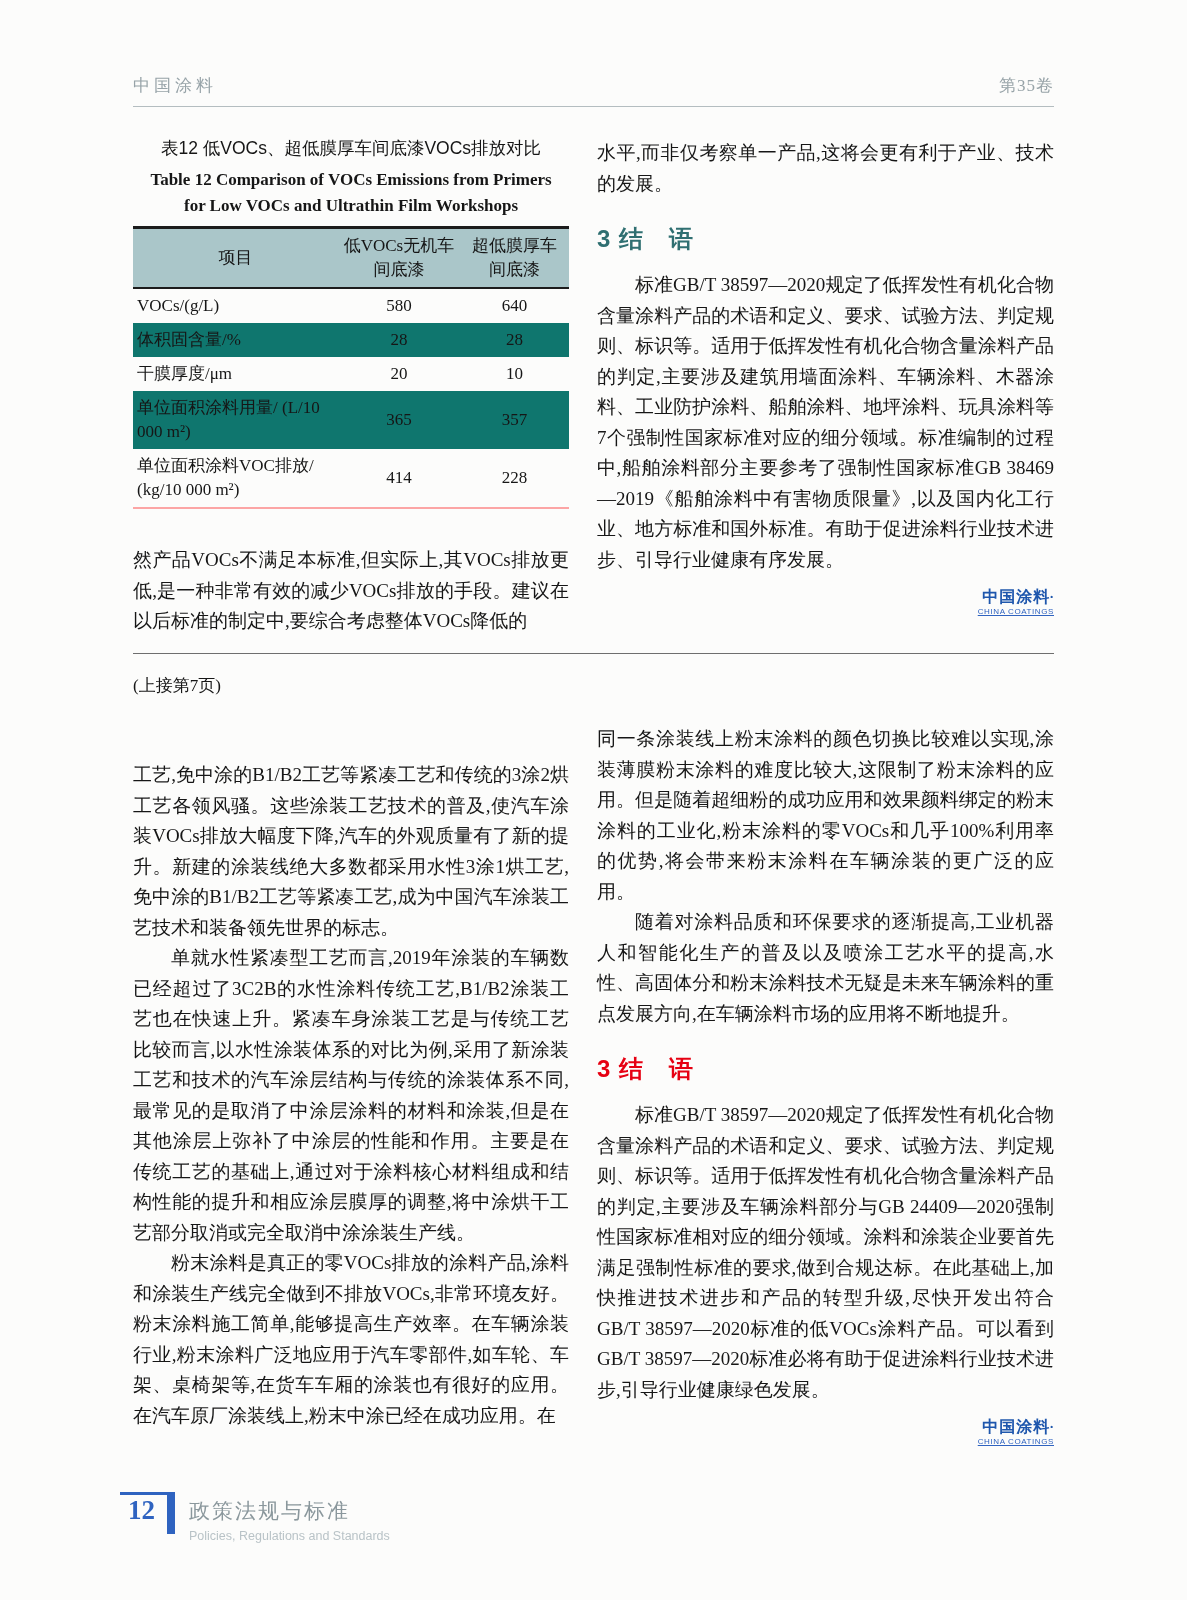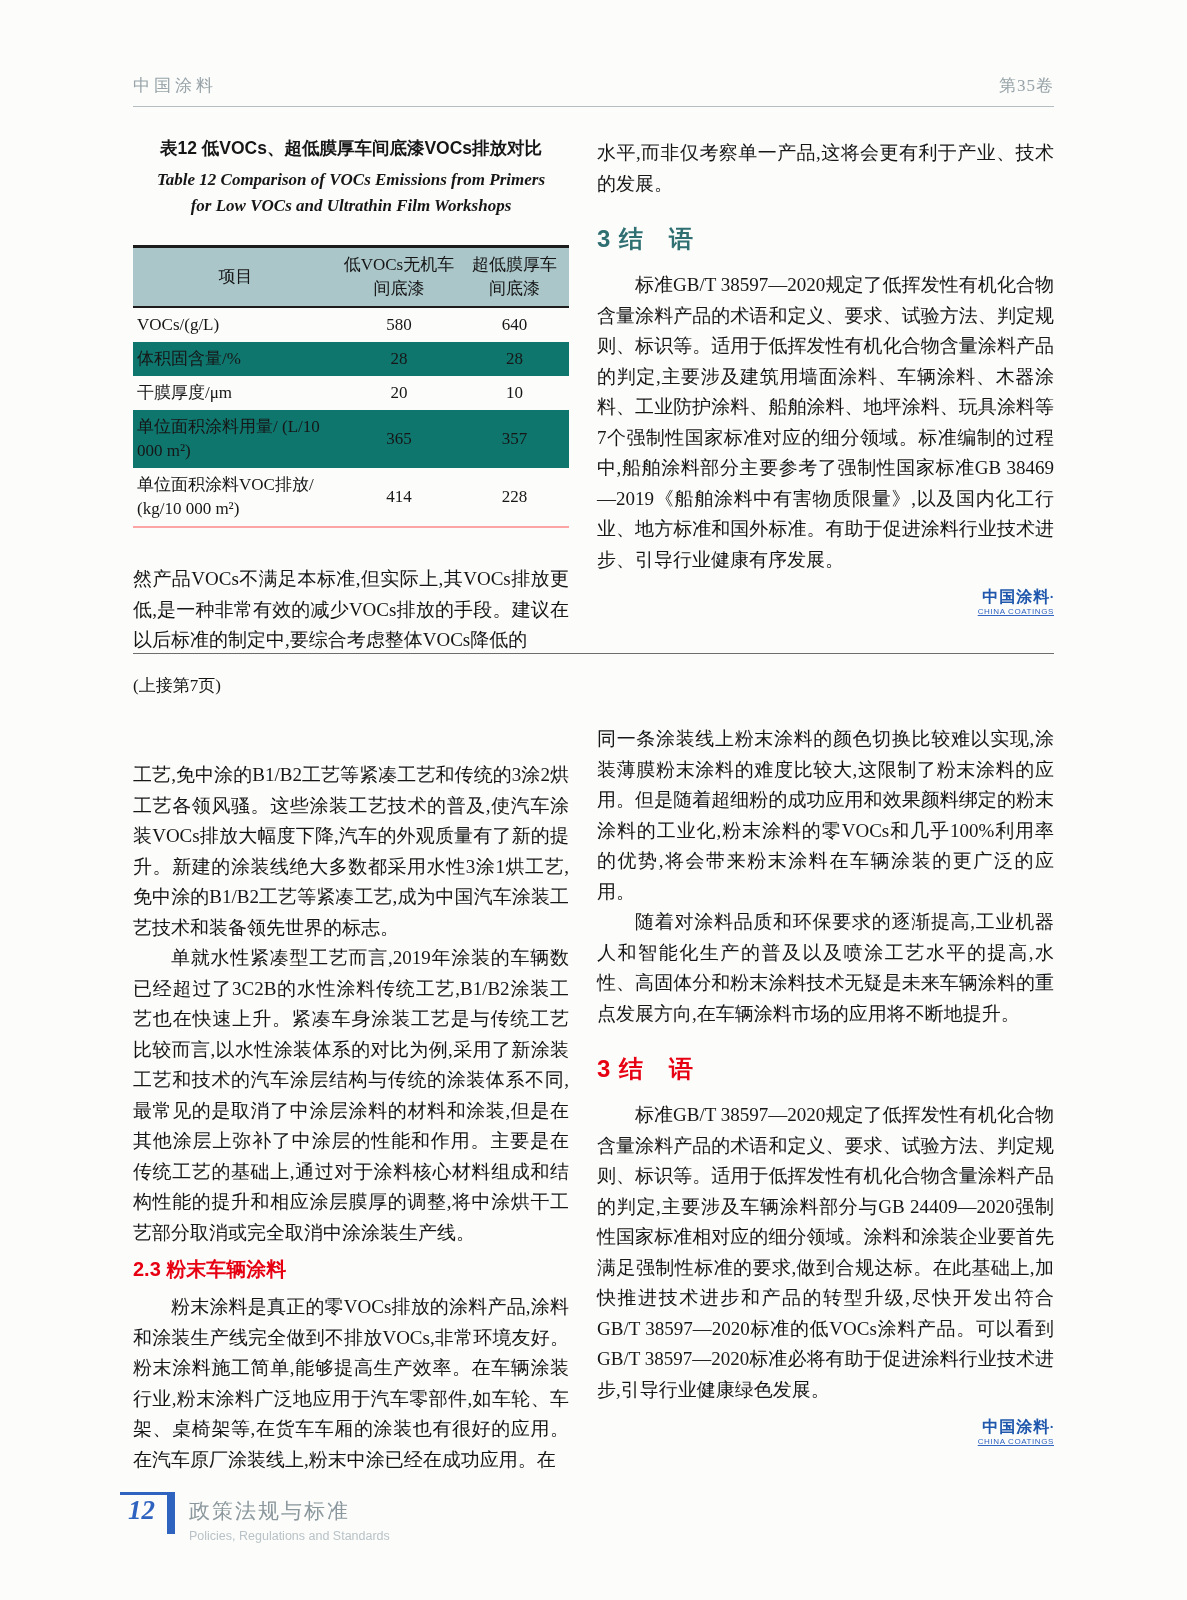--- a/index.html
+++ b/index.html
@@ -24,26 +24,25 @@
   .col-rt { position:absolute; left:597px; top:138px;  width:457px; }
   .col-lb { position:absolute; left:133px; top:760px;  width:436px; }
   .col-rb { position:absolute; left:597px; top:724px;  width:457px; }
 
   .body-para { font-size:19px; line-height:30.5px; text-align:justify; margin:0; }
   .indent { text-indent:2em; }
 
   
   .tbl-caption-zh {
     text-align:center; font-family:"Liberation Sans", sans-serif;
-    font-weight:bold; font-size:17.5px; margin:0 0 7px 0;
+    font-weight:normal; font-size:17.5px; margin:0 0 7px 0;
   }
   .tbl-caption-en {
     text-align:center; font-weight:bold; font-size:17px; line-height:26px;
-    margin-bottom:26px;
-    font-style:italic;
+    margin-bottom:7px;
   }
   table.data {
     width:100%; border-collapse:collapse; font-size:17px;
     border-top:3px solid #1c1c1c; border-bottom:2px solid #fca5a5;
   }
   table.data thead th {
     background:#aac6c9; font-weight:normal; padding:5px 4px;
     line-height:24px; border-bottom:2px solid #1c1c1c; vertical-align:middle;
     text-align:center;
   }
@@ -83,21 +82,21 @@
   .section-divider { position:absolute; left:133px; width:921px; top:653px; border-top:1.5px solid #6e6e6e; }
   .continuation { position:absolute; left:133px; top:674px; font-size:17px; }
 
   
   .page-footer { position:absolute; left:120px; top:1492px; display:flex; gap:14px; align-items:flex-start; }
   .footer-badge {
     border-top:3px solid #2f63c0; border-right:8px solid #2f63c0;
     padding:0 12px 9px 8px;
   }
   .footer-num {
-    font-style:italic; font-weight:bold; font-size:27px; color:#2f63c0;
+    font-weight:bold; font-size:27px; color:#2f63c0;
     font-family:"Liberation Serif", serif; line-height:30px;
   }
   .footer-titles { padding-top:5px; font-family:"Liberation Sans", sans-serif; }
   .footer-zh { font-size:21px; color:#8a979c; letter-spacing:2px; }
   .footer-en { font-size:12.5px; color:#b9c3c7; margin-top:4px; }
 </style>
 </head>
 <body>
 
 <div class="page">
@@ -168,21 +167,20 @@
       <div class="logo-en">CHINA COATINGS</div>
     </div>
   </div>
 
   <div class="section-divider"></div>
   <div class="continuation">(上接第7页)</div>
 
   <div class="col-lb">
     <p class="body-para">工艺,免中涂的B1/B2工艺等紧凑工艺和传统的3涂2烘工艺各领风骚。这些涂装工艺技术的普及,使汽车涂装VOCs排放大幅度下降,汽车的外观质量有了新的提升。新建的涂装线绝大多数都采用水性3涂1烘工艺,免中涂的B1/B2工艺等紧凑工艺,成为中国汽车涂装工艺技术和装备领先世界的标志。</p>
     <p class="body-para indent">单就水性紧凑型工艺而言,2019年涂装的车辆数已经超过了3C2B的水性涂料传统工艺,B1/B2涂装工艺也在快速上升。紧凑车身涂装工艺是与传统工艺比较而言,以水性涂装体系的对比为例,采用了新涂装工艺和技术的汽车涂层结构与传统的涂装体系不同,最常见的是取消了中涂层涂料的材料和涂装,但是在其他涂层上弥补了中涂层的性能和作用。主要是在传统工艺的基础上,通过对于涂料核心材料组成和结构性能的提升和相应涂层膜厚的调整,将中涂烘干工艺部分取消或完全取消中涂涂装生产线。</p>
-    <div class="h-sub">2.3  粉末车辆涂料</div>
     <p class="body-para indent">粉末涂料是真正的零VOCs排放的涂料产品,涂料和涂装生产线完全做到不排放VOCs,非常环境友好。粉末涂料施工简单,能够提高生产效率。在车辆涂装行业,粉末涂料广泛地应用于汽车零部件,如车轮、车架、桌椅架等,在货车车厢的涂装也有很好的应用。在汽车原厂涂装线上,粉末中涂已经在成功应用。在</p>
   </div>
 
   <div class="col-rb">
     <p class="body-para">同一条涂装线上粉末涂料的颜色切换比较难以实现,涂装薄膜粉末涂料的难度比较大,这限制了粉末涂料的应用。但是随着超细粉的成功应用和效果颜料绑定的粉末涂料的工业化,粉末涂料的零VOCs和几乎100%利用率的优势,将会带来粉末涂料在车辆涂装的更广泛的应用。</p>
     <p class="body-para indent">随着对涂料品质和环保要求的逐渐提高,工业机器人和智能化生产的普及以及喷涂工艺水平的提高,水性、高固体分和粉末涂料技术无疑是未来车辆涂料的重点发展方向,在车辆涂料市场的应用将不断地提升。</p>
     <div class="h-main red">3 结　语</div>
     <p class="body-para indent">标准GB/T 38597—2020规定了低挥发性有机化合物含量涂料产品的术语和定义、要求、试验方法、判定规则、标识等。适用于低挥发性有机化合物含量涂料产品的判定,主要涉及车辆涂料部分与GB 24409—2020强制性国家标准相对应的细分领域。涂料和涂装企业要首先满足强制性标准的要求,做到合规达标。在此基础上,加快推进技术进步和产品的转型升级,尽快开发出符合GB/T 38597—2020标准的低VOCs涂料产品。可以看到GB/T 38597—2020标准必将有助于促进涂料行业技术进步,引导行业健康绿色发展。</p>
     <div class="logo">
       <div class="logo-zh"><span>中国涂料</span><span class="logo-mark">•</span></div>

